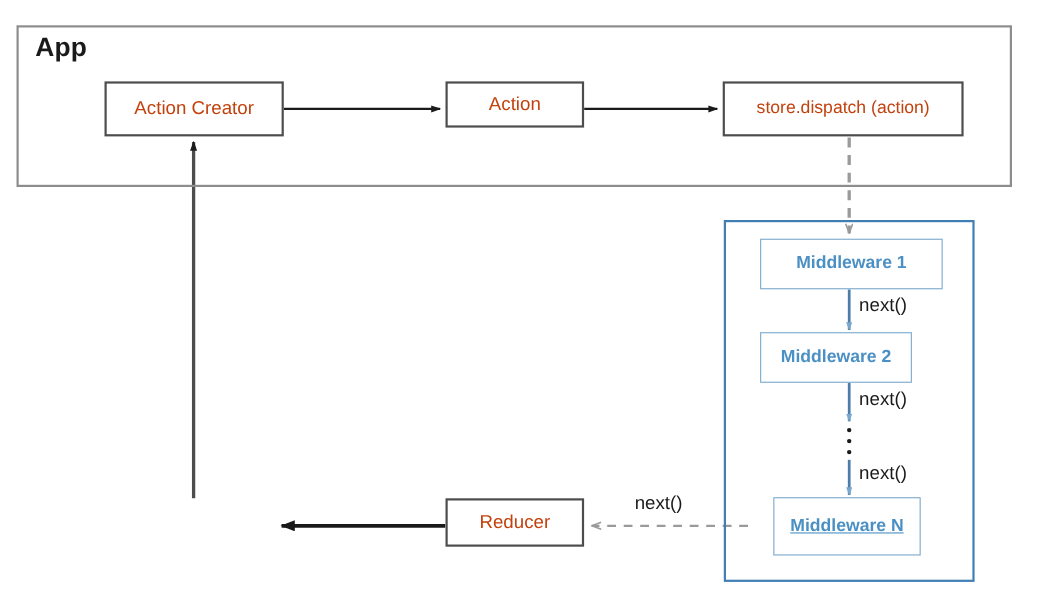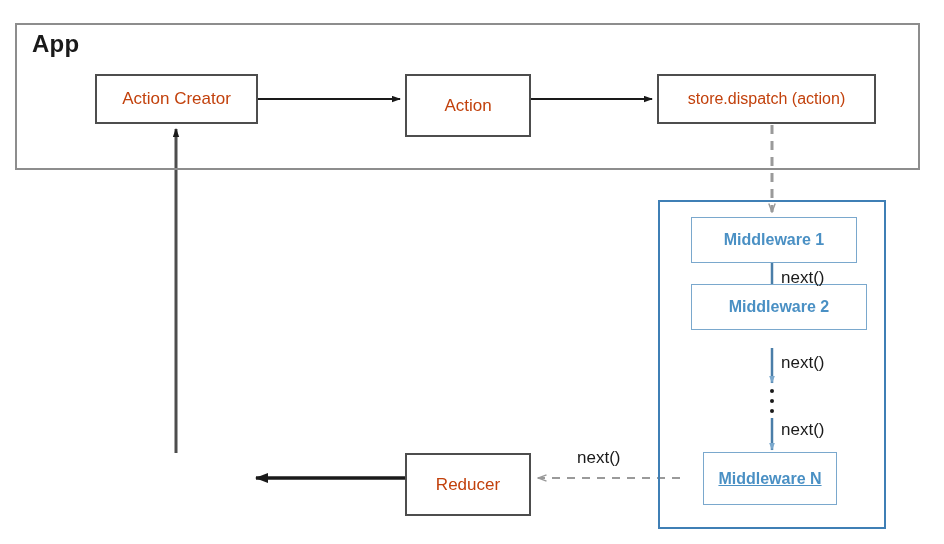--- a/index.html
+++ b/index.html
@@ -65,41 +65,41 @@
     display: flex;
     align-items: center;
     justify-content: center;
     background: #ffffff;
     border: 2px solid #4d4d4d;
     color: #c2410c;
     font-size: 17px;
     white-space: nowrap;
   }
   .node-action-creator { left: 95px;  top: 74px;  width: 163px; height: 50px; }
-  .node-action         { left: 405px; top: 74px;  width: 126px; height: 63px; }
+  .node-action         { left: 405px; top: 74px;  width: 126px; height: 42px; }
   .node-dispatch       { left: 657px; top: 74px;  width: 219px; height: 50px; font-size: 16px; }
   .node-state          { left: 116px; top: 453px; width: 132px; height: 50px; }
-  .node-reducer        { left: 405px; top: 453px; width: 126px; height: 63px; }
+  .node-reducer        { left: 405px; top: 453px; width: 126px; height: 44px; }
 
   
   .mw {
     position: absolute;
     box-sizing: border-box;
     display: flex;
     align-items: center;
     justify-content: center;
     background: #ffffff;
     border: 1.5px solid #7aa8cd;
     color: #4a90c4;
     font-size: 16px;
     font-weight: bold;
     white-space: nowrap;
   }
   .mw-1 { left: 691px; top: 217px; width: 166px; height: 46px; }
-  .mw-2 { left: 691px; top: 284px; width: 176px; height: 46px; }
+  .mw-2 { left: 691px; top: 302px; width: 138px; height: 46px; }
   .mw-n { left: 703px; top: 452px; width: 134px; height: 53px; text-decoration: underline; }
 
   
   .next-label {
     position: absolute;
     font-size: 17px;
     font-weight: normal;
     color: #1a1a1a;
     white-space: nowrap;
   }

